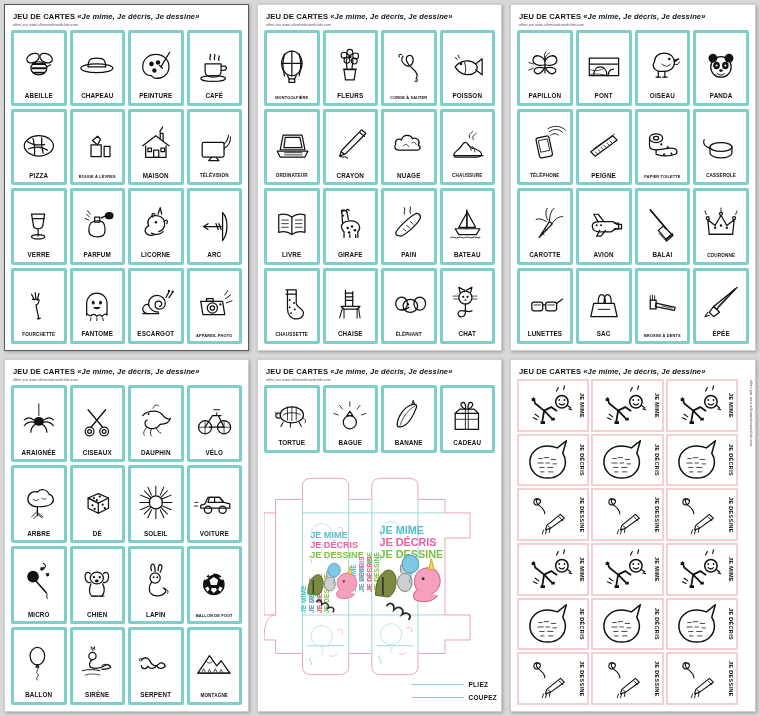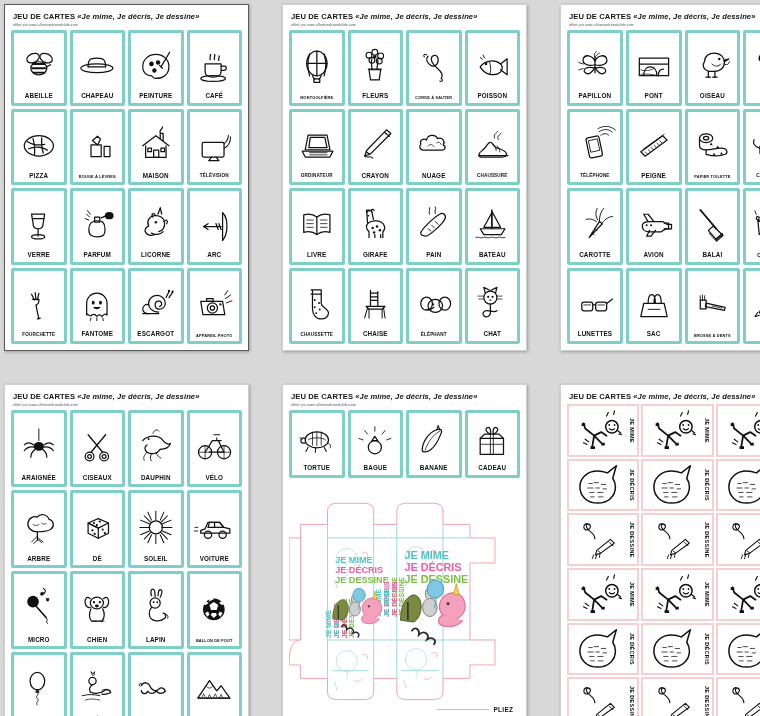--- a/index.html
+++ b/index.html
@@ -8,21 +8,20 @@
     width:760px; height:716px;
     background:#d8d8d8;
     font-family:"Liberation Sans", sans-serif;
     overflow:hidden;
   }
   #sheet-grid {
     width:760px; height:716px;
     display:grid;
     grid-template-columns:253px 253px 254px;
     grid-template-rows:355px 361px;
-    gap:25px;
   }
   .page {
     background:#ffffff;
     margin:4px;
     border:1px solid #cfcfcf;
     box-shadow:1px 1px 3px rgba(0,0,0,.28);
     padding:5px 6px 6px 6px;
     position:relative;
     display:flex;
     flex-direction:column;

